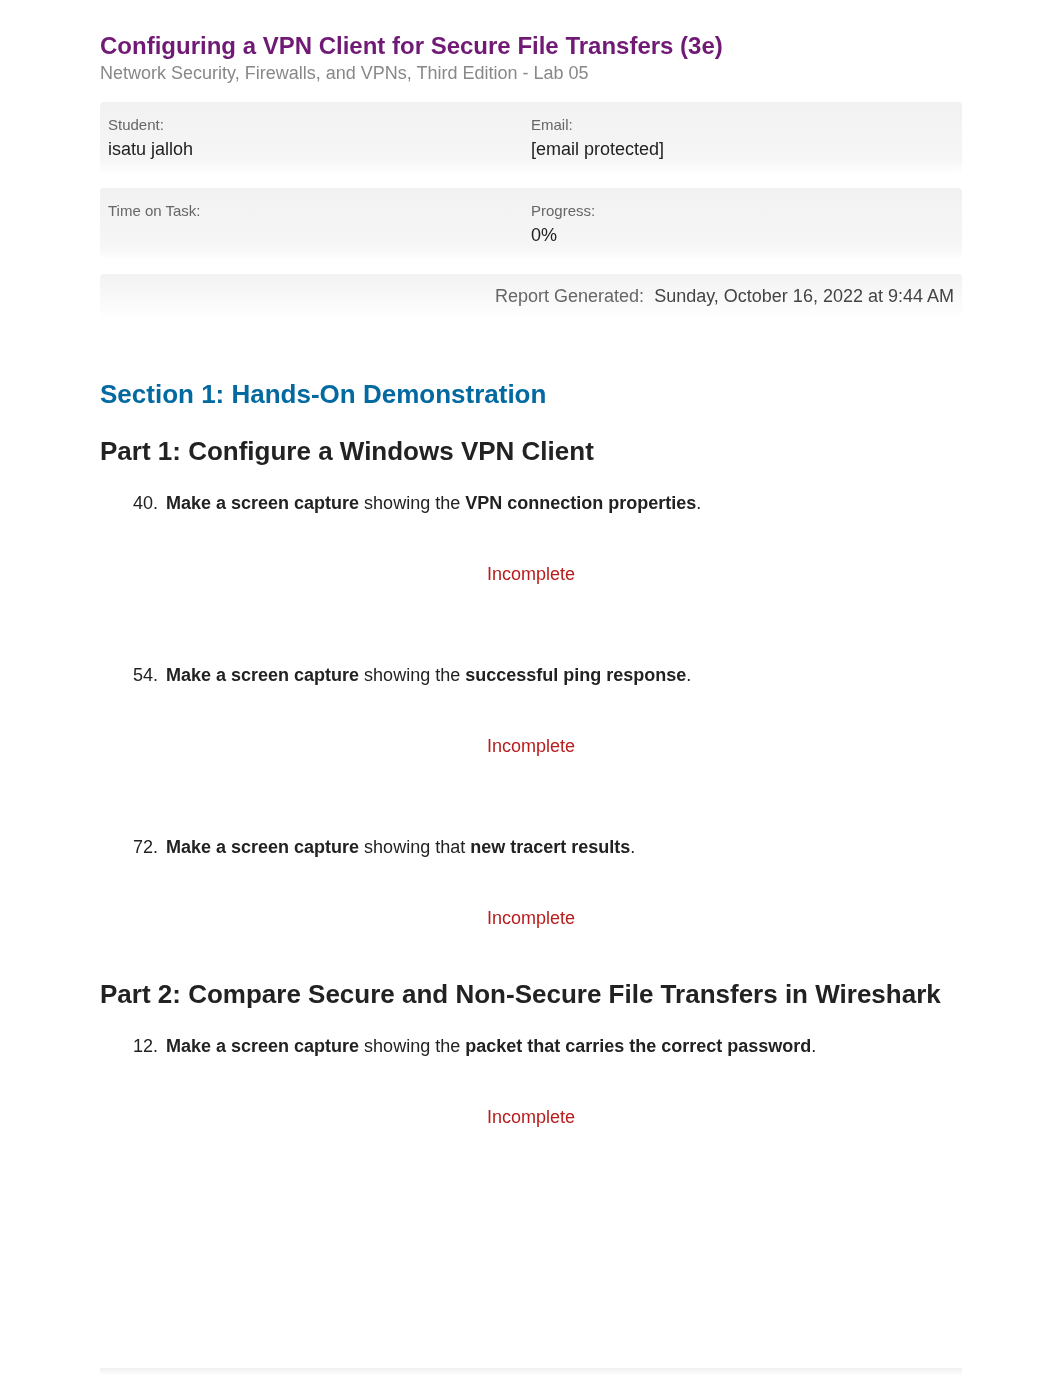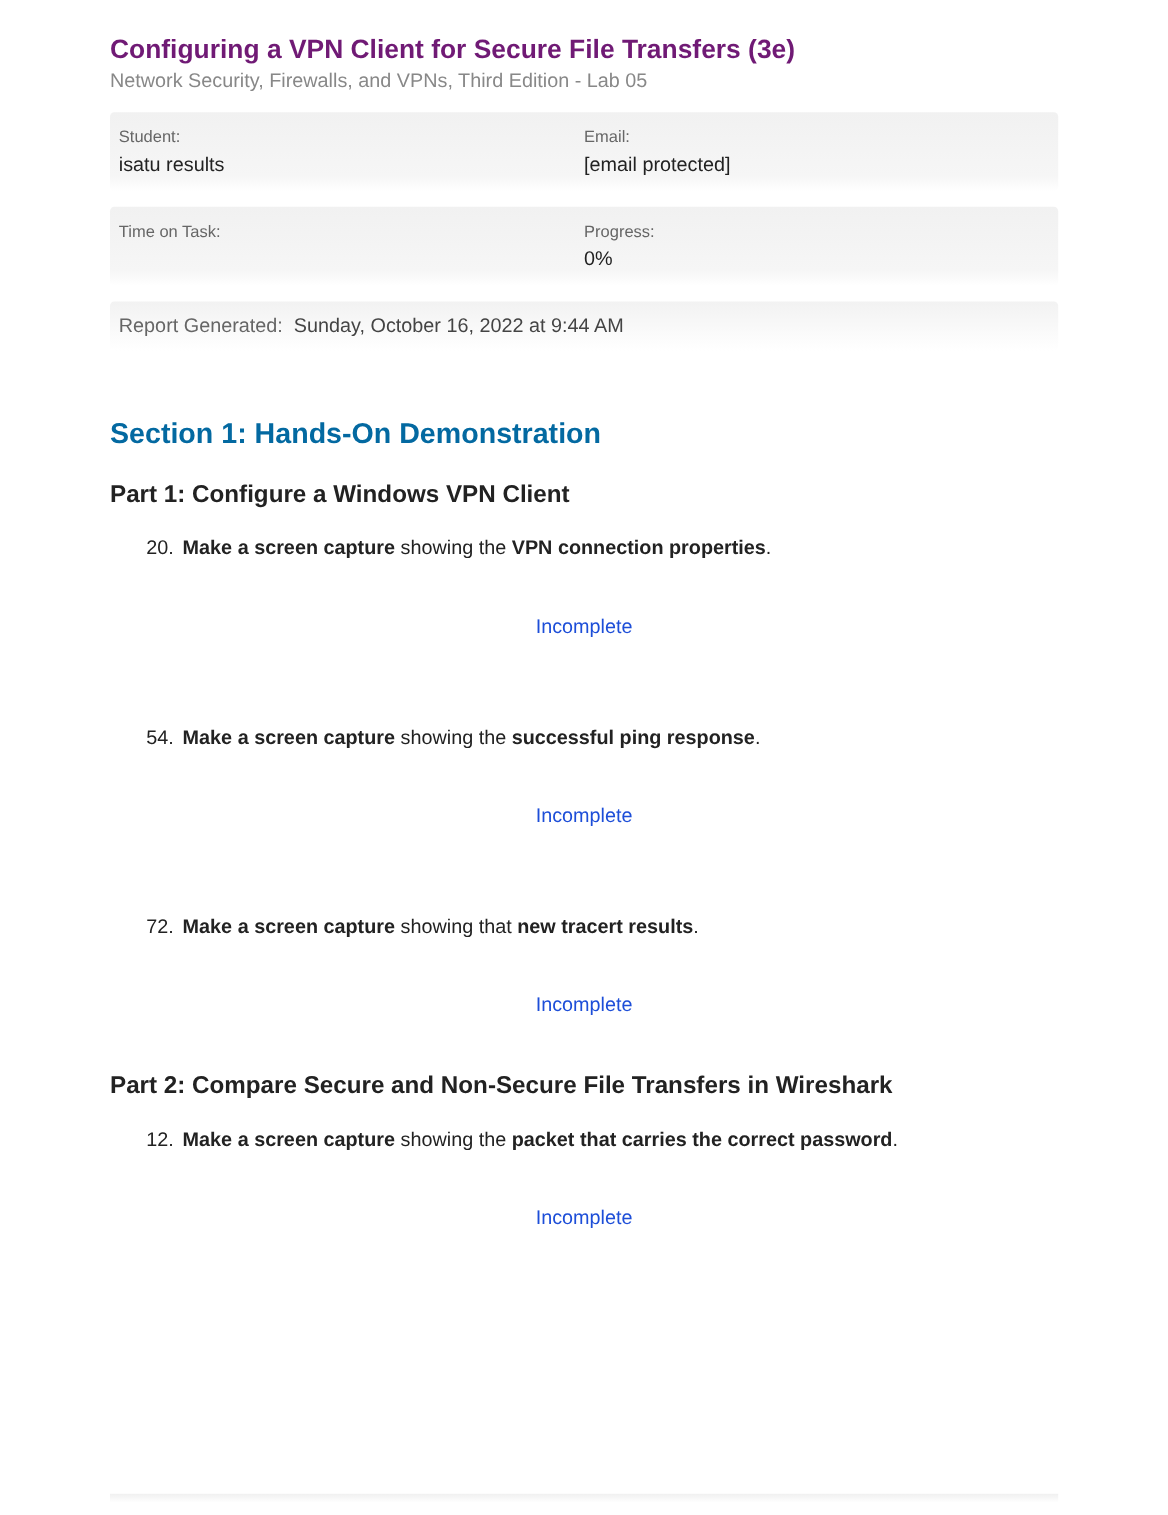--- a/index.html
+++ b/index.html
@@ -50,36 +50,36 @@
       margin-bottom: 6px;
     }
     .info-value {
       color: #222;
       font-size: 18px;
     }
     .report-block {
       background: linear-gradient(to bottom, #f2f2f2, #ffffff);
       border-radius: 4px;
       padding: 12px 8px;
-      text-align: left;
+      text-align: right;
       font-size: 18px;
       color: #444;
       margin-bottom: 60px;
     }
     .report-block .rlabel {
       color: #666;
     }
     h2.section {
       font-size: 26px;
       font-weight: bold;
       color: #0369a1;
       margin-bottom: 26px;
     }
     h3.part {
-      font-size: 22px;
+      font-size: 26px;
       font-weight: bold;
       color: #222;
       margin-bottom: 26px;
     }
     .task {
       margin-left: 26px;
       margin-bottom: 10px;
       display: flex;
       font-size: 18px;
       color: #222;
@@ -91,41 +91,41 @@
     }
     .task .text {
       flex: 1;
     }
     .task .text .b {
       font-weight: bold;
     }
     .incomplete {
       text-align: center;
       font-size: 18px;
-      color: #1d4ed8;
+      color: #b91c1c;
       margin: 50px 0 80px 0;
     }
     .footer-divider {
       height: 8px;
       background: linear-gradient(to bottom, #f0f0f0, #ffffff);
       margin-top: 40px;
     }
   </style>
 </head>
 <body>
 
 <div class="page">
 
   <div class="title">Configuring a VPN Client for Secure File Transfers (3e)</div>
   <div class="subtitle">Network Security, Firewalls, and VPNs, Third Edition - Lab 05</div>
 
   <div class="info-block">
     <div class="info-col">
       <div class="info-label">Student:</div>
-      <div class="info-value">isatu results</div>
+      <div class="info-value">isatu jalloh</div>
     </div>
     <div class="info-col">
       <div class="info-label">Email:</div>
       <div class="info-value">[email protected]</div>
     </div>
   </div>
 
   <div class="info-block">
     <div class="info-col">
       <div class="info-label">Time on Task:</div>
@@ -140,21 +140,21 @@
   <div class="report-block">
     <span class="rlabel">Report Generated:</span>
     &nbsp;<span>Sunday, October 16, 2022 at 9:44 AM</span>
   </div>
 
   <h2 class="section">Section 1: Hands-On Demonstration</h2>
 
   <h3 class="part">Part 1: Configure a Windows VPN Client</h3>
 
   <div class="task">
-    <div class="num">20.</div>
+    <div class="num">40.</div>
     <div class="text">
       <span class="b">Make a screen capture</span><span> showing the </span><span class="b">VPN connection properties</span><span>.</span>
     </div>
   </div>
   <div class="incomplete">Incomplete</div>
 
   <div class="task">
     <div class="num">54.</div>
     <div class="text">
       <span class="b">Make a screen capture</span><span> showing the </span><span class="b">successful ping response</span><span>.</span>

